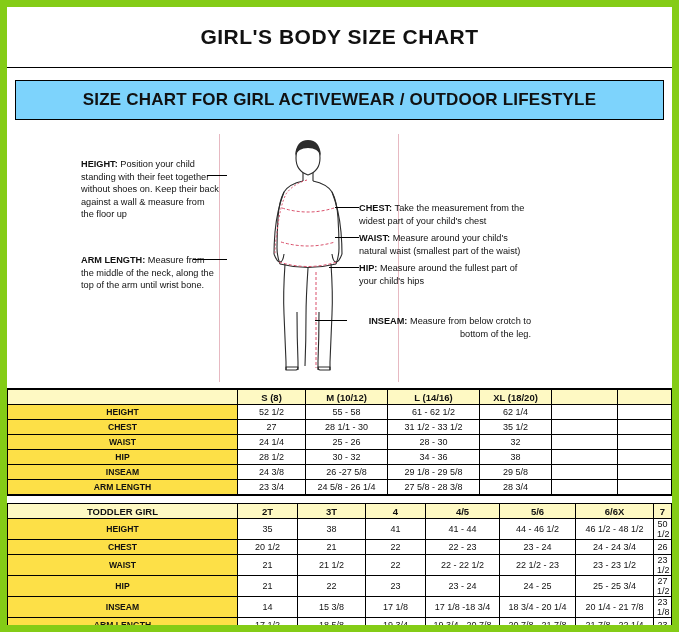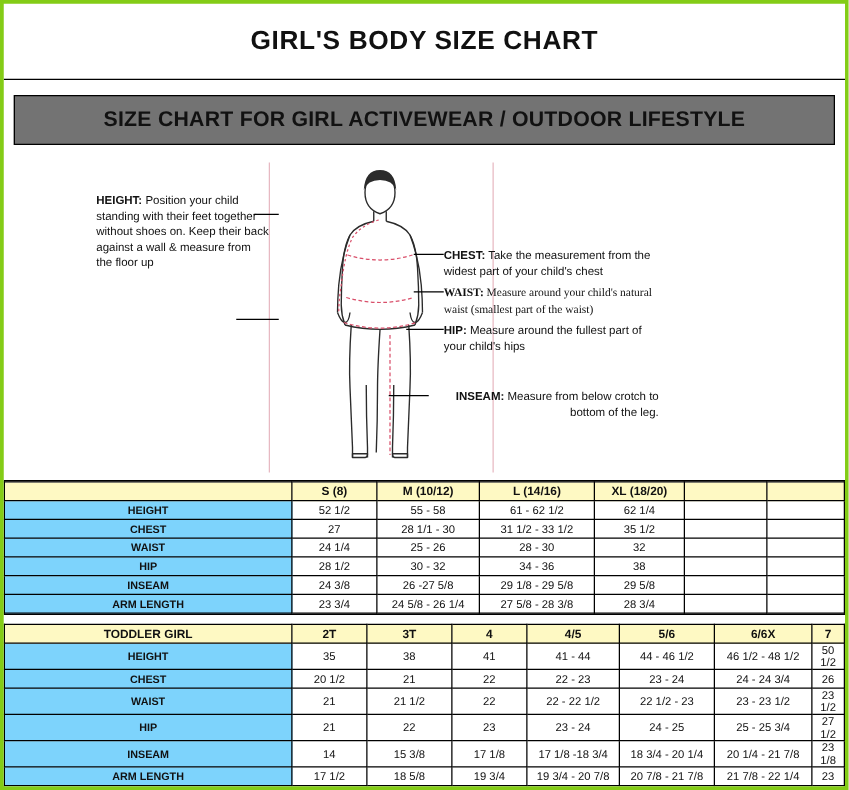--- a/index.html
+++ b/index.html
@@ -10,39 +10,39 @@
   body {
     font-family: "Liberation Sans", sans-serif;
     color: #111111;
   }
   .page {
     width: 679px;
     height: 632px;
     box-sizing: border-box;
     position: relative;
     background: #ffffff;
-    border: 3px solid #84cc16;
+    border: 7px solid #84cc16;
     overflow: hidden;
   }
   
   .title-bar {
     height: 60px;
     border-bottom: 1px solid #000000;
     display: flex;
     align-items: center;
     justify-content: center;
   }
   .title-bar .title {
     font-size: 21px;
     font-weight: bold;
     letter-spacing: 0.5px;
   }
   .subtitle-bar {
     height: 38px;
-    background: #737373;
+    background: #7dd3fc;
     border-bottom: 1px solid #000000;
     display: flex;
     align-items: center;
     justify-content: center;
     margin: 6px 4px 0 4px;
     border: 1px solid #000;
   }
   .subtitle-wrap {
     padding: 6px 4px 6px 4px;
   }
@@ -91,21 +91,21 @@
     padding: 0 3px;
     text-align: center;
     font-weight: normal;
   }
   table.size th {
     background: #fef9c3;
     font-weight: bold;
     font-size: 9.5px;
   }
   table.size td.rowhdr {
-    background: #7dd3fc;
+    background: #fde047;
     font-weight: bold;
     text-align: center;
     font-size: 8.6px;
   }
   .tbl-wrap-1 { border-bottom: 1px solid #000; }
   .tbl-gap { height: 7px; background: #ffffff; }
 </style>
 </head>
 <body>
 
@@ -166,28 +166,31 @@
       <g stroke="#d94f6a" stroke-width="1" fill="none" stroke-dasharray="2,2">
         <path d="M88 48 q-14 4 -21 14 q-6 12 -9 38 q-2 12 -2 22"></path>
       </g>
     </svg>
 
     <div class="note" style="left:74px; top:32px; width:138px;">
       <b>HEIGHT:</b><span> Position your child standing with their feet together without shoes on. Keep their back against a wall &amp; measure from the floor up</span>
     </div>
     <div class="lead" style="left:200px; top:49px; width:20px;"></div>
 
+    <div class="note" style="left:74px; top:128px; width:138px;">
+      <b>ARM LENGTH:</b><span>  Measure from the middle of the neck, along the top of the arm until wrist bone.</span>
+    </div>
     <div class="lead" style="left:186px; top:133px; width:34px;"></div>
 
     <div class="note" style="left:352px; top:76px; width:178px;">
       <b>CHEST:</b><span> Take the measurement from the widest part of your child's chest</span>
     </div>
     <div class="lead" style="left:328px; top:81px; width:24px;"></div>
 
-    <div class="note" style="left:352px; top:106px; width:178px;font-family:Liberation Serif, serif;">
+    <div class="note" style="left:352px; top:106px; width:178px;">
       <b>WAIST:</b><span> Measure around your child's natural waist (smallest part of the waist)</span>
     </div>
     <div class="lead" style="left:328px; top:111px; width:24px;"></div>
 
     <div class="note" style="left:352px; top:136px; width:178px;">
       <b>HIP:</b><span> Measure around the fullest part of your child's hips</span>
     </div>
     <div class="lead" style="left:322px; top:141px; width:30px;"></div>
 
     <div class="note" style="left:342px; top:189px; width:182px;text-align:right;">

